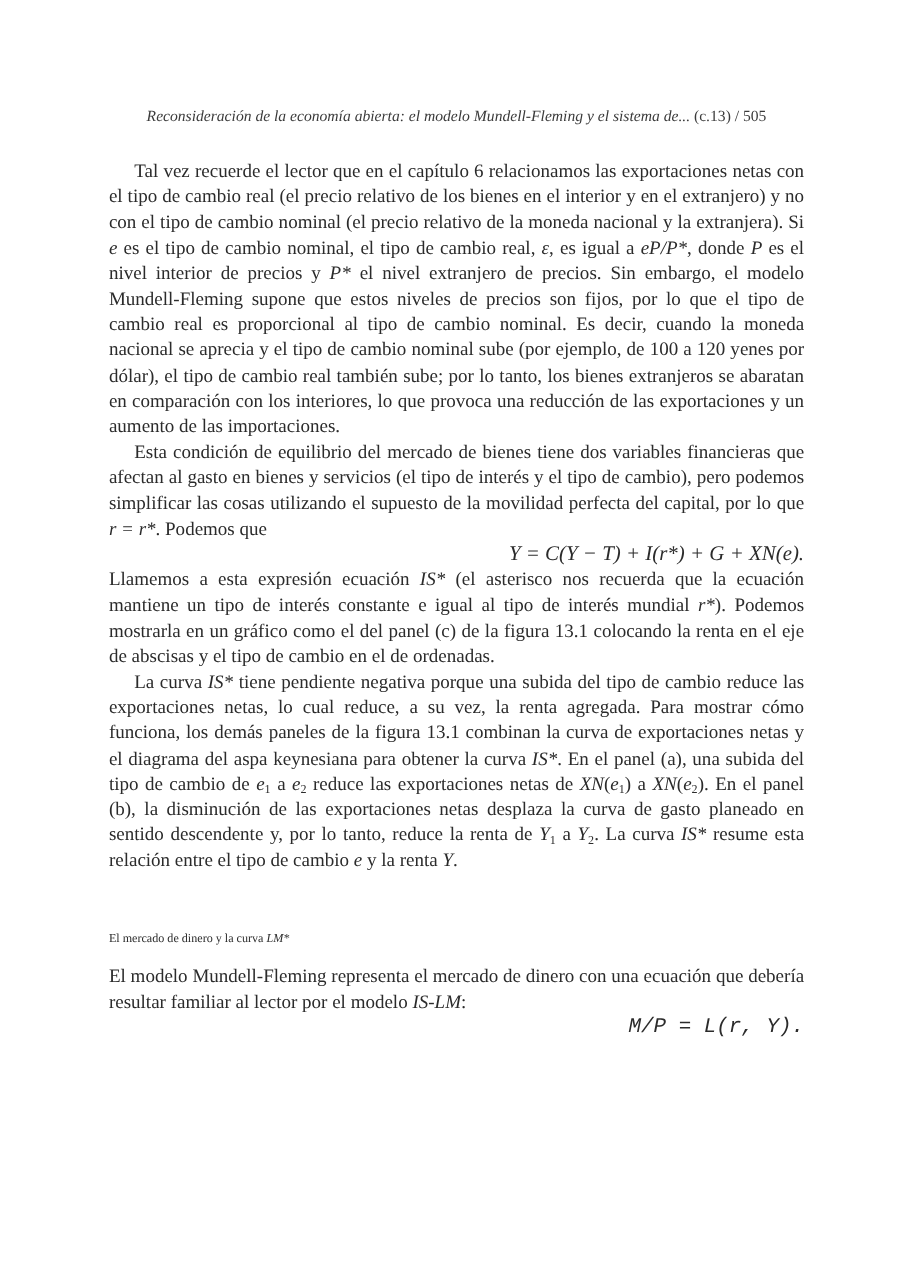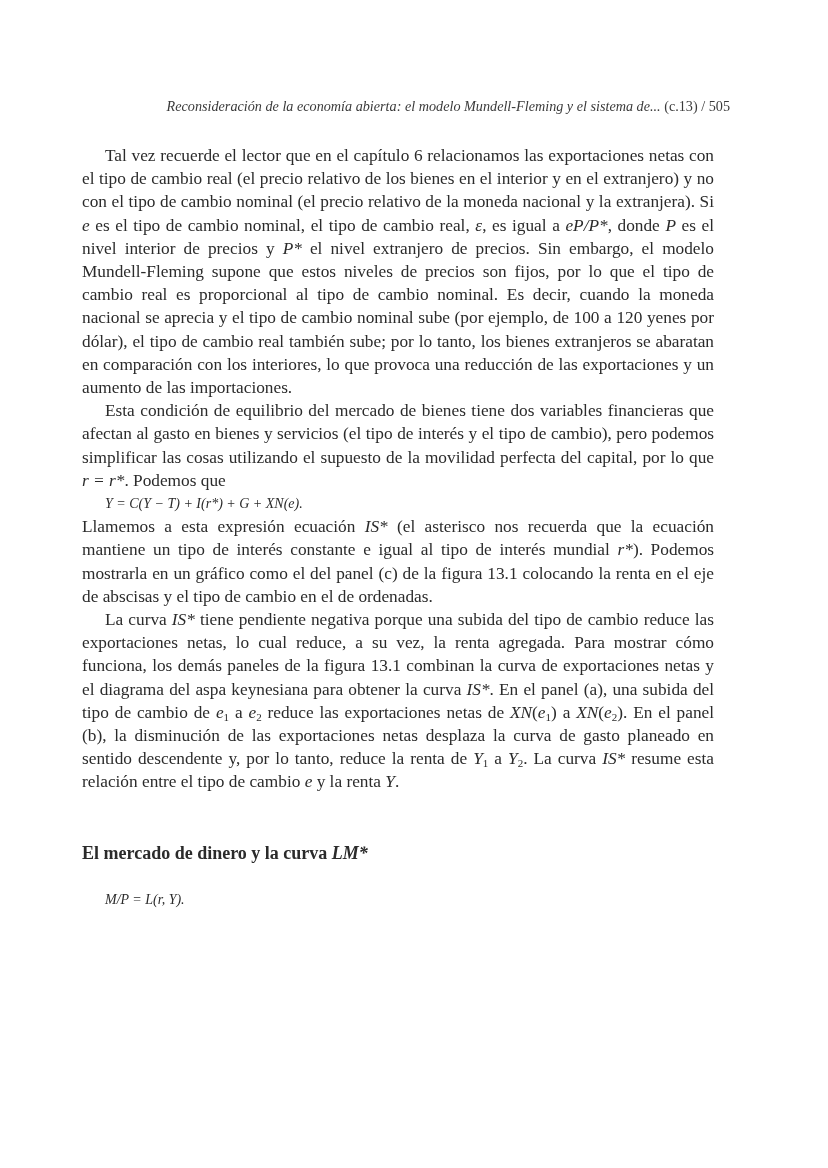--- a/index.html
+++ b/index.html
@@ -13,52 +13,52 @@
       position: relative;
       overflow: hidden;
       font-family: "Liberation Serif", "DejaVu Serif", serif;
       color: #2b2b2b;
     }
     .running-head {
       position: absolute;
       top: 98px;
       left: 100px;
       width: 630px;
-      text-align: right;
+      text-align: center;
       font-size: 14.2px;
       color: #3a3a3a;
       white-space: nowrap;
     }
     .running-head .title { font-style: italic; }
     .content {
       position: absolute;
       top: 144px;
-      left: 82px;
+      left: 99px;
       width: 632px;
       font-size: 17.3px;
       line-height: 23.2px;
       text-align: justify;
     }
     .content p {
       margin: 0;
       text-indent: 23px;
     }
     .content p.noindent { text-indent: 0; font-family: Liberation Serif, serif; }
     .equation {
-      text-align: left;
+      text-align: right;
       margin: 0;
-      font-size: 14px;
+      font-size: 19px;
     }
     .eq1 { margin-top: 16px; margin-bottom: 17px; }
-    .eq2 { margin-top: 14px; }
+    .eq2 { margin-top: 14px; font-family: Liberation Mono, monospace; }
     .section-heading {
-      font-weight: bold;
-      font-size: 18px;
+      font-weight: normal;
+      font-size: 11px;
       margin-top: 48px;
-      margin-bottom: 23px;
+      margin-bottom: 11px;
     }
     i, .ital { font-style: italic; }
     sub { font-size: 11px; vertical-align: -3px; line-height: 0; }
   </style>
 </head>
 <body>
 
 <div class="running-head">
   <span class="title">Reconsideración de la economía abierta: el modelo Mundell-Fleming y el sistema de...</span>
   <span>(c.13)</span>
@@ -73,16 +73,17 @@
   <p><span>Esta condición de equilibrio del mercado de bienes tiene dos variables financieras que afectan al gasto en bienes y servicios (el tipo de interés y el tipo de cambio), pero podemos simplificar las cosas utilizando el supuesto de la movilidad perfecta del capital, por lo que </span><i>r = r*</i><span>. Podemos que</span></p>
 
   <p class="equation eq1 ital">Y = C(Y − T) + I(r*) + G + XN(e).</p>
 
   <p class="noindent"><span>Llamemos a esta expresión ecuación </span><i>IS*</i><span> (el asterisco nos recuerda que la ecuación mantiene un tipo de interés constante e igual al tipo de interés mundial </span><i>r*</i><span>). Podemos mostrarla en un gráfico como el del panel (c) de la figura 13.1 colocando la renta en el eje de abscisas y el tipo de cambio en el de ordenadas.</span></p>
 
   <p><span>La curva </span><i>IS*</i><span> tiene pendiente negativa porque una subida del tipo de cambio reduce las exportaciones netas, lo cual reduce, a su vez, la renta agregada. Para mostrar cómo funciona, los demás paneles de la figura 13.1 combinan la curva de exportaciones netas y el diagrama del aspa keynesiana para obtener la curva </span><i>IS*</i><span>. En el panel (a), una subida del tipo de cambio de </span><i>e</i><sub>1</sub><span> a </span><i>e</i><sub>2</sub><span> reduce las exportaciones netas de </span><i>XN</i><span>(</span><i>e</i><sub>1</sub><span>) a </span><i>XN</i><span>(</span><i>e</i><sub>2</sub><span>). En el panel (b), la disminución de las exportaciones netas desplaza la curva de gasto planeado en sentido descendente y, por lo tanto, reduce la renta de </span><i>Y</i><sub>1</sub><span> a </span><i>Y</i><sub>2</sub><span>. La curva </span><i>IS*</i><span> resume esta relación entre el tipo de cambio </span><i>e</i><span> y la renta </span><i>Y</i><span>.</span></p>
 
   <div class="section-heading"><span>El mercado de dinero y la curva </span><i>LM*</i></div>
 
+  <p class="noindent"><span>El modelo Mundell-Fleming representa el mercado de dinero con una ecuación que debería resultar familiar al lector por el modelo </span><i>IS-LM</i><span>:</span></p>
 
   <p class="equation eq2 ital">M/P = L(r, Y).</p>
 
 </div>
 
 </body></html>

